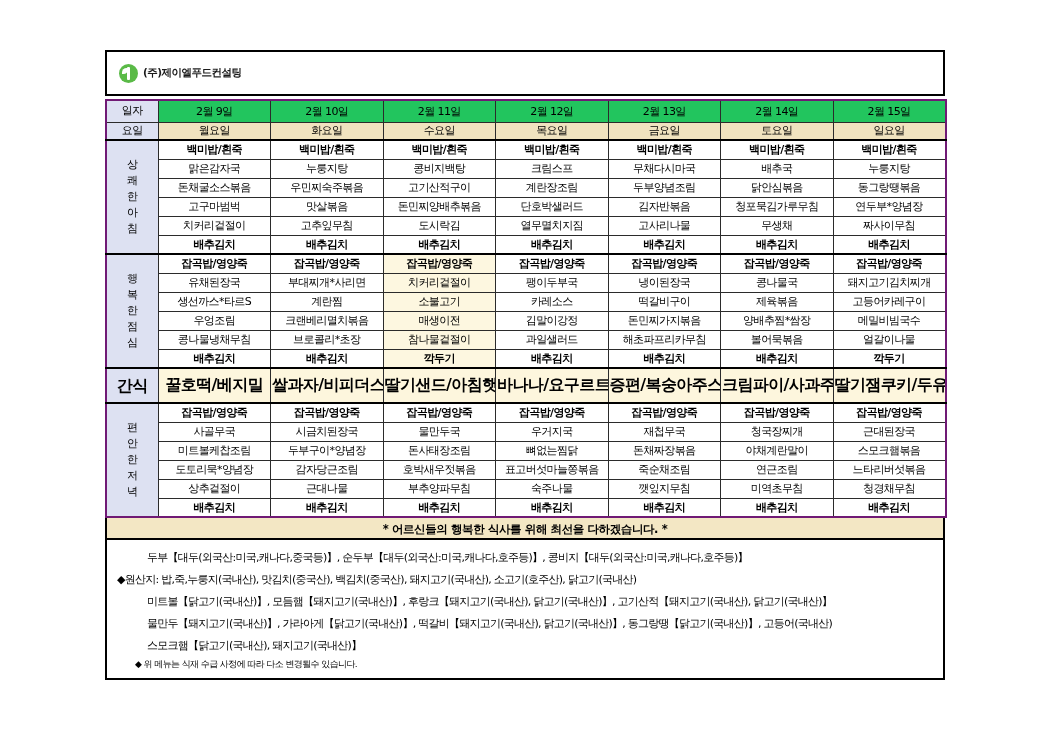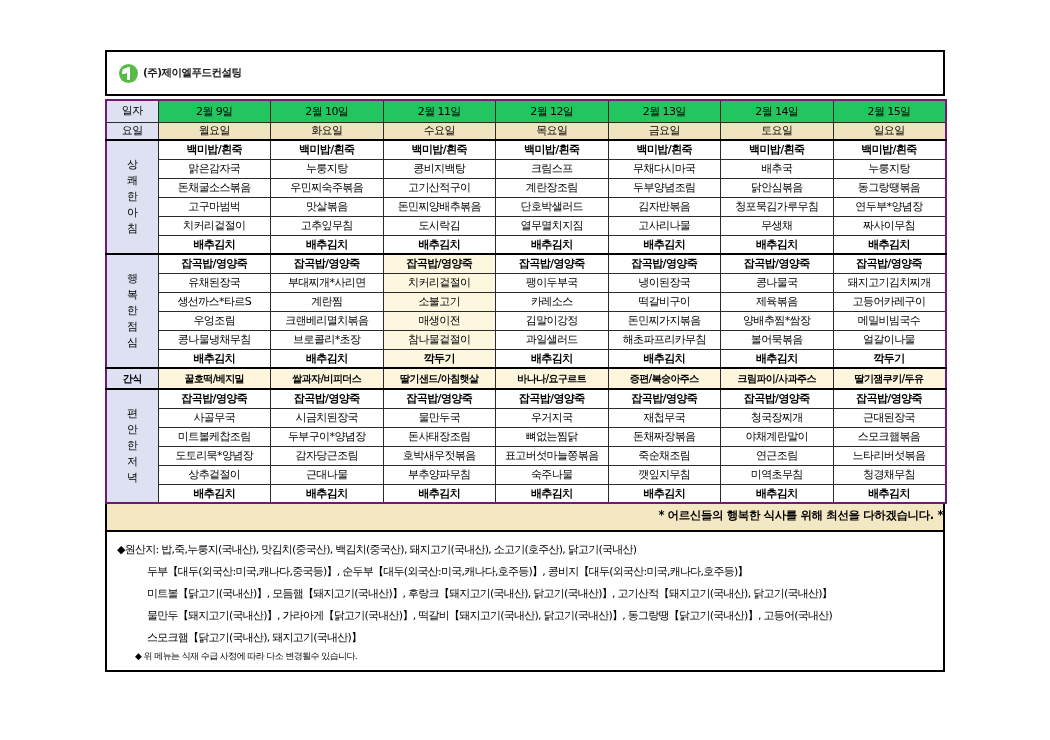--- a/index.html
+++ b/index.html
@@ -157,45 +157,45 @@
   td.dish {
     height: 19px;
     background: #ffffff;
   }
   td.dish.hl {
     background: #fdf7e0;
   }
 
   
   tr.row-snack td {
-    height: 21px;
+    height: 35px;
     font-weight: bold;
     background: #fdf6dd;
-    font-size: 10px;
+    font-size: 16px;
   }
   tr.row-snack td.label {
     background: #dde1f2;
   }
 
   
   tr.block-start > td {
     border-top: 2px solid #000;
   }
   table.menu { border: 2px solid #701a75; }
 
   
   .slogan {
     border: 2px solid #000;
     border-top: none;
     background: #f3e7c4;
-    text-align: right;
+    text-align: center;
     font-size: 11.5px;
     font-weight: bold;
     letter-spacing: -0.4px;
-    height: 28px;
+    height: 22px;
     line-height: 22px;
     box-sizing: border-box;
   }
 
   
   .origin {
     border: 2px solid #000;
     border-top: none;
     background: #ffffff;
     box-sizing: border-box;
@@ -462,22 +462,22 @@
             <td class="dish">배추김치</td>
             <td class="dish">배추김치</td>
           </tr>
         </tbody>
     </table>
 
     <div class="slogan">* 어르신들의 행복한 식사를 위해 최선을 다하겠습니다. *</div>
 
     <div class="origin">
       <div id="origin-lines">
+          <div class="origin-line indent">두부【대두(외국산:미국,캐나다,중국등)】, 순두부【대두(외국산:미국,캐나다,호주등)】, 콩비지【대두(외국산:미국,캐나다,호주등)】</div>
           <div class="origin-line">◆원산지: 밥,죽,누룽지(국내산), 맛김치(중국산), 백김치(중국산), 돼지고기(국내산), 소고기(호주산), 닭고기(국내산)</div>
-          <div class="origin-line indent">두부【대두(외국산:미국,캐나다,중국등)】, 순두부【대두(외국산:미국,캐나다,호주등)】, 콩비지【대두(외국산:미국,캐나다,호주등)】</div>
           <div class="origin-line indent">미트볼【닭고기(국내산)】, 모듬햄【돼지고기(국내산)】, 후랑크【돼지고기(국내산), 닭고기(국내산)】, 고기산적【돼지고기(국내산), 닭고기(국내산)】</div>
           <div class="origin-line indent">물만두【돼지고기(국내산)】, 가라아게【닭고기(국내산)】, 떡갈비【돼지고기(국내산), 닭고기(국내산)】, 동그랑땡【닭고기(국내산)】, 고등어(국내산)</div>
           <div class="origin-line indent">스모크햄【닭고기(국내산), 돼지고기(국내산)】</div>
         </div>
       <div id="origin-notes">
           <div class="note-line">◆ 위 메뉴는 식재 수급 사정에 따라 다소 변경될수 있습니다.</div>
         </div>
     </div>
 
   </div>

